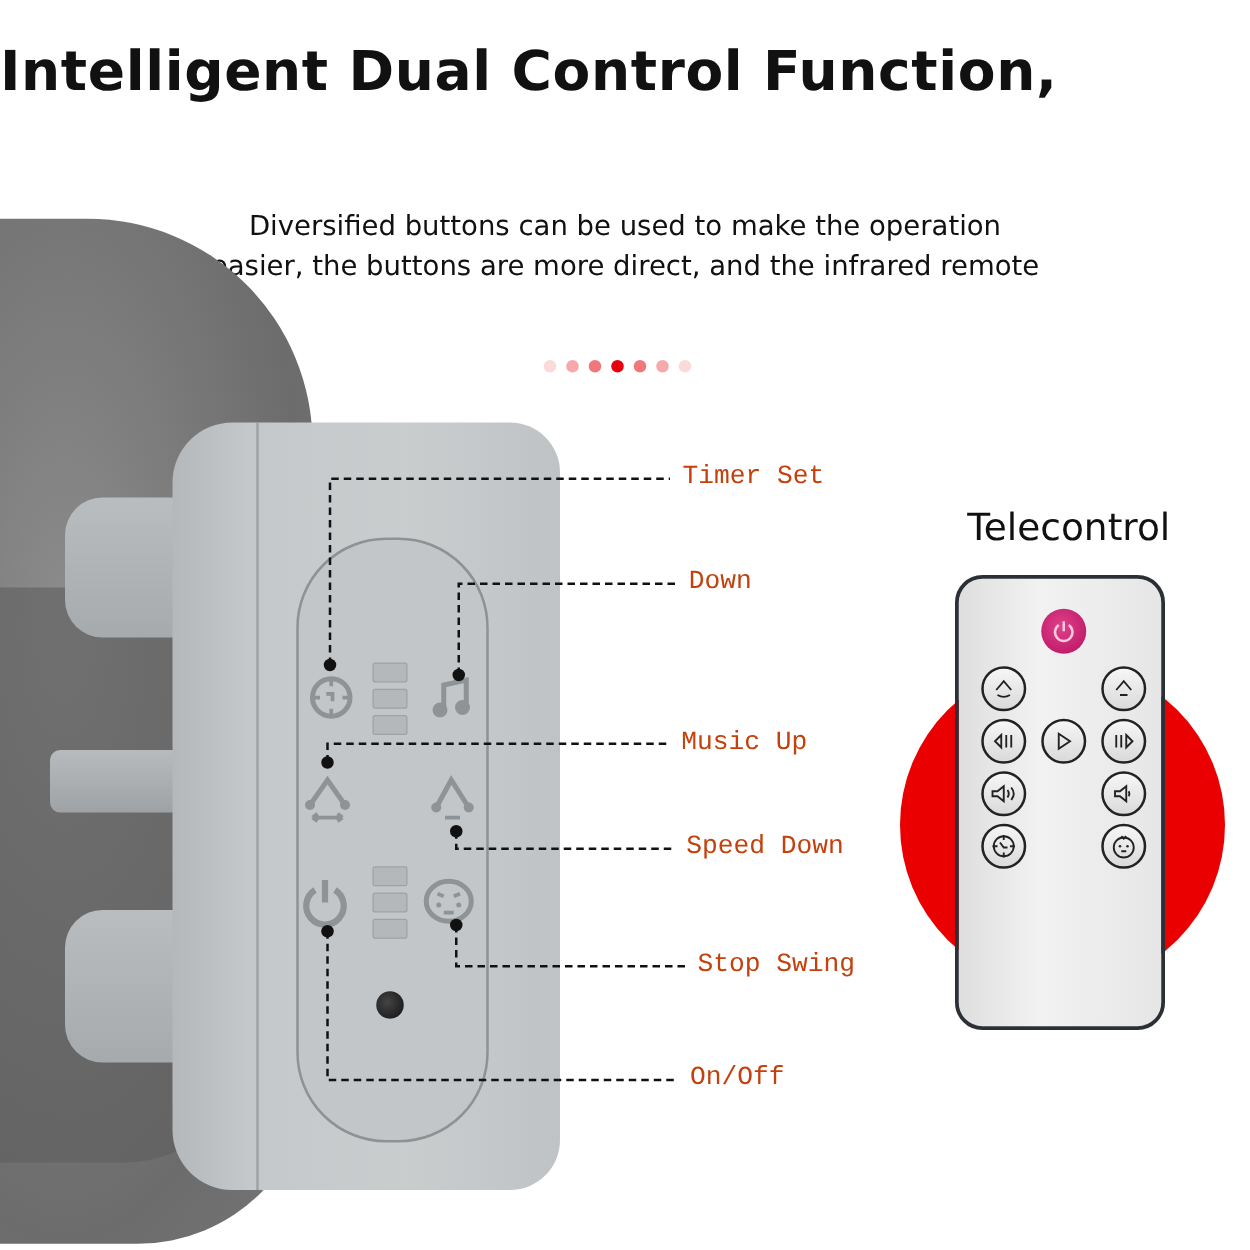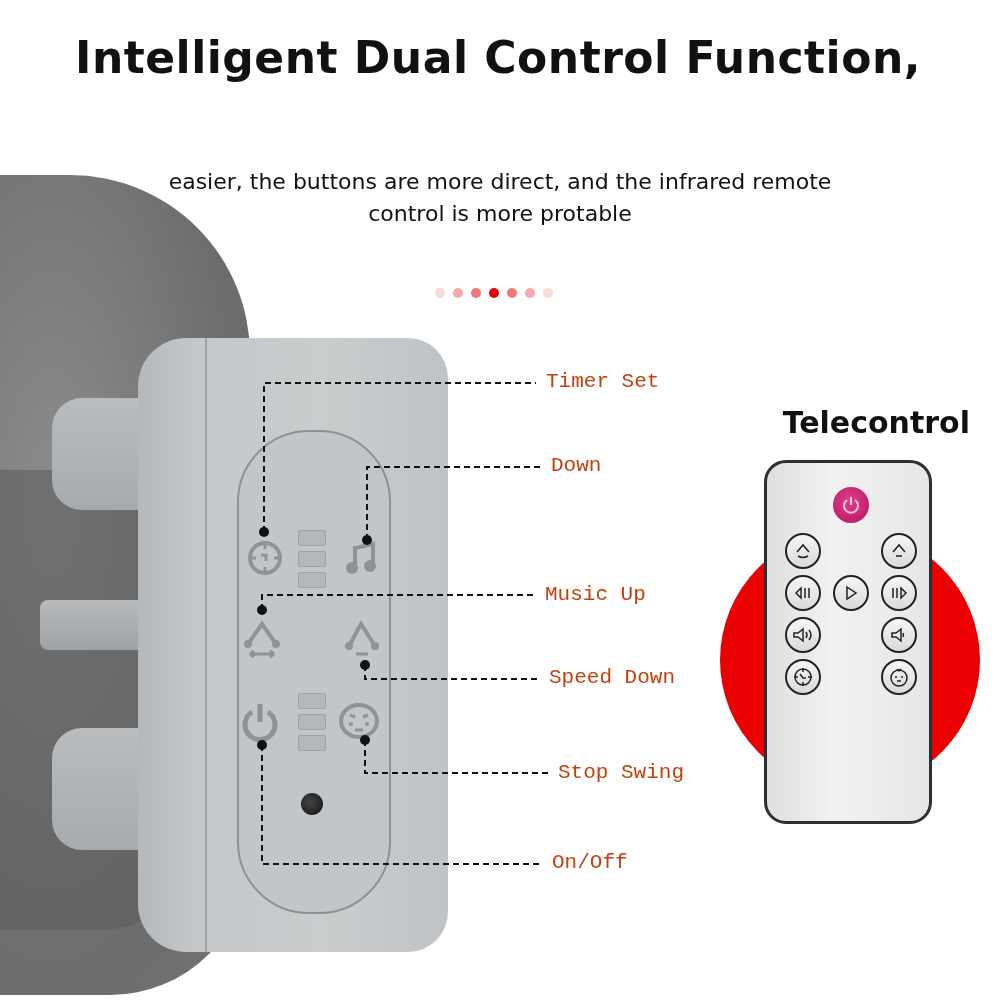--- a/index.html
+++ b/index.html
@@ -1,49 +1,49 @@
 <!DOCTYPE html>
 <html><head>
 <meta charset="utf-8">
 <style>
   html,body{margin:0;padding:0;}
   body{width:1000px;height:1000px;background:#ffffff;position:relative;overflow:hidden;font-family:"DejaVu Sans","Liberation Sans",sans-serif;color:#111;}
-  .title{position:absolute;left:0;top:30px;width:996px;text-align:center;font-weight:bold;font-size:44px;line-height:56px;letter-spacing:0.5px;}
+  .title{position:absolute;left:0;top:30px;width:996px;text-align:left;font-weight:bold;font-size:44px;line-height:56px;letter-spacing:0.5px;}
   .subtitle{position:absolute;left:120px;top:166px;width:760px;text-align:center;font-size:22px;line-height:32px;}
   .dots{position:absolute;left:435px;top:288px;display:flex;gap:8px;}
   .dot{width:10px;height:10px;border-radius:50%;}
   
   .fabric{position:absolute;left:-80px;top:175px;width:330px;height:820px;background:radial-gradient(ellipse at 40% 40%,#8c8c8c,#6c6c6c 70%,#777 100%);border-radius:0 180px 140px 0;}
   .fabric2{position:absolute;left:-20px;top:470px;width:220px;height:460px;background:#5d5d5d;border-radius:0 120px 100px 0;opacity:.6;}
   .knob{position:absolute;background:linear-gradient(#b9bdbf,#a6aaac);border-radius:30px 6px 6px 30px;}
   .arm{position:absolute;left:40px;top:600px;width:120px;height:50px;background:linear-gradient(#b7bbbd,#9ea2a4);border-radius:8px;}
   .device{position:absolute;left:138px;top:338px;width:310px;height:614px;background:linear-gradient(90deg,#b4b8ba 0%,#c4c8ca 20%,#c9cdce 60%,#bfc3c5 100%);border-radius:48px 40px 40px 48px;}
   .device-edge{position:absolute;left:205px;top:338px;width:2px;height:614px;background:#9fa3a5;}
   .panel{position:absolute;left:237px;top:430px;width:150px;height:480px;border:2px solid #8e9294;border-radius:72px;background:#c2c6c8;}
   .icon{position:absolute;}
   .ir{position:absolute;left:301px;top:793px;width:22px;height:22px;border-radius:50%;background:radial-gradient(circle at 40% 40%,#444,#111);}
   .bars{position:absolute;display:flex;flex-direction:column;gap:5px;}
   .bars div{width:26px;height:14px;background:#b4b8ba;border:1px solid #9ea2a4;border-radius:2px;}
   .label{position:absolute;font-size:21px;color:#c2410c;white-space:nowrap;font-family:Liberation Mono, monospace;}
   svg.lines{position:absolute;left:0;top:0;}
-  .tele-title{position:absolute;left:740px;top:405px;width:230px;text-align:right;font-size:30px;font-weight:bold;}
+  .tele-title{position:absolute;left:740px;top:405px;width:230px;text-align:center;font-size:30px;}
   .redcircle{position:absolute;left:720px;top:530px;width:260px;height:260px;border-radius:50%;background:#ea0000;}
   .remote{position:absolute;left:764px;top:460px;width:168px;height:364px;background:linear-gradient(90deg,#dedede,#f2f2f2 40%,#e6e6e6);border:3px solid #2b2f36;border-radius:22px;box-sizing:border-box;}
   .rbtn{position:absolute;width:36px;height:36px;border-radius:50%;border:2px solid #222;background:linear-gradient(#f6f6f6,#dadada);box-sizing:border-box;display:flex;align-items:center;justify-content:center;}
   .pwr{position:absolute;left:66px;top:24px;width:36px;height:36px;border-radius:50%;background:radial-gradient(circle at 45% 40%,#e0418a,#b5105f);display:flex;align-items:center;justify-content:center;}
 </style>
 </head>
 <body>
 
 <div class="title">
   <div>Intelligent Dual Control Function,</div>
 </div>
 <div class="subtitle">
+  <div>Diversified buttons can be used to make the operation</div>
   <div>easier, the buttons are more direct, and the infrared remote</div>
-  <div>control is more protable</div>
 </div>
 
 <div class="dots">
   <div class="dot" style="background:#fbdada"></div>
   <div class="dot" style="background:#f5a9ab"></div>
   <div class="dot" style="background:#f0777a"></div>
   <div class="dot" style="background:#e8000b"></div>
   <div class="dot" style="background:#f0777a"></div>
   <div class="dot" style="background:#f5a9ab"></div>
   <div class="dot" style="background:#fbdada"></div>

